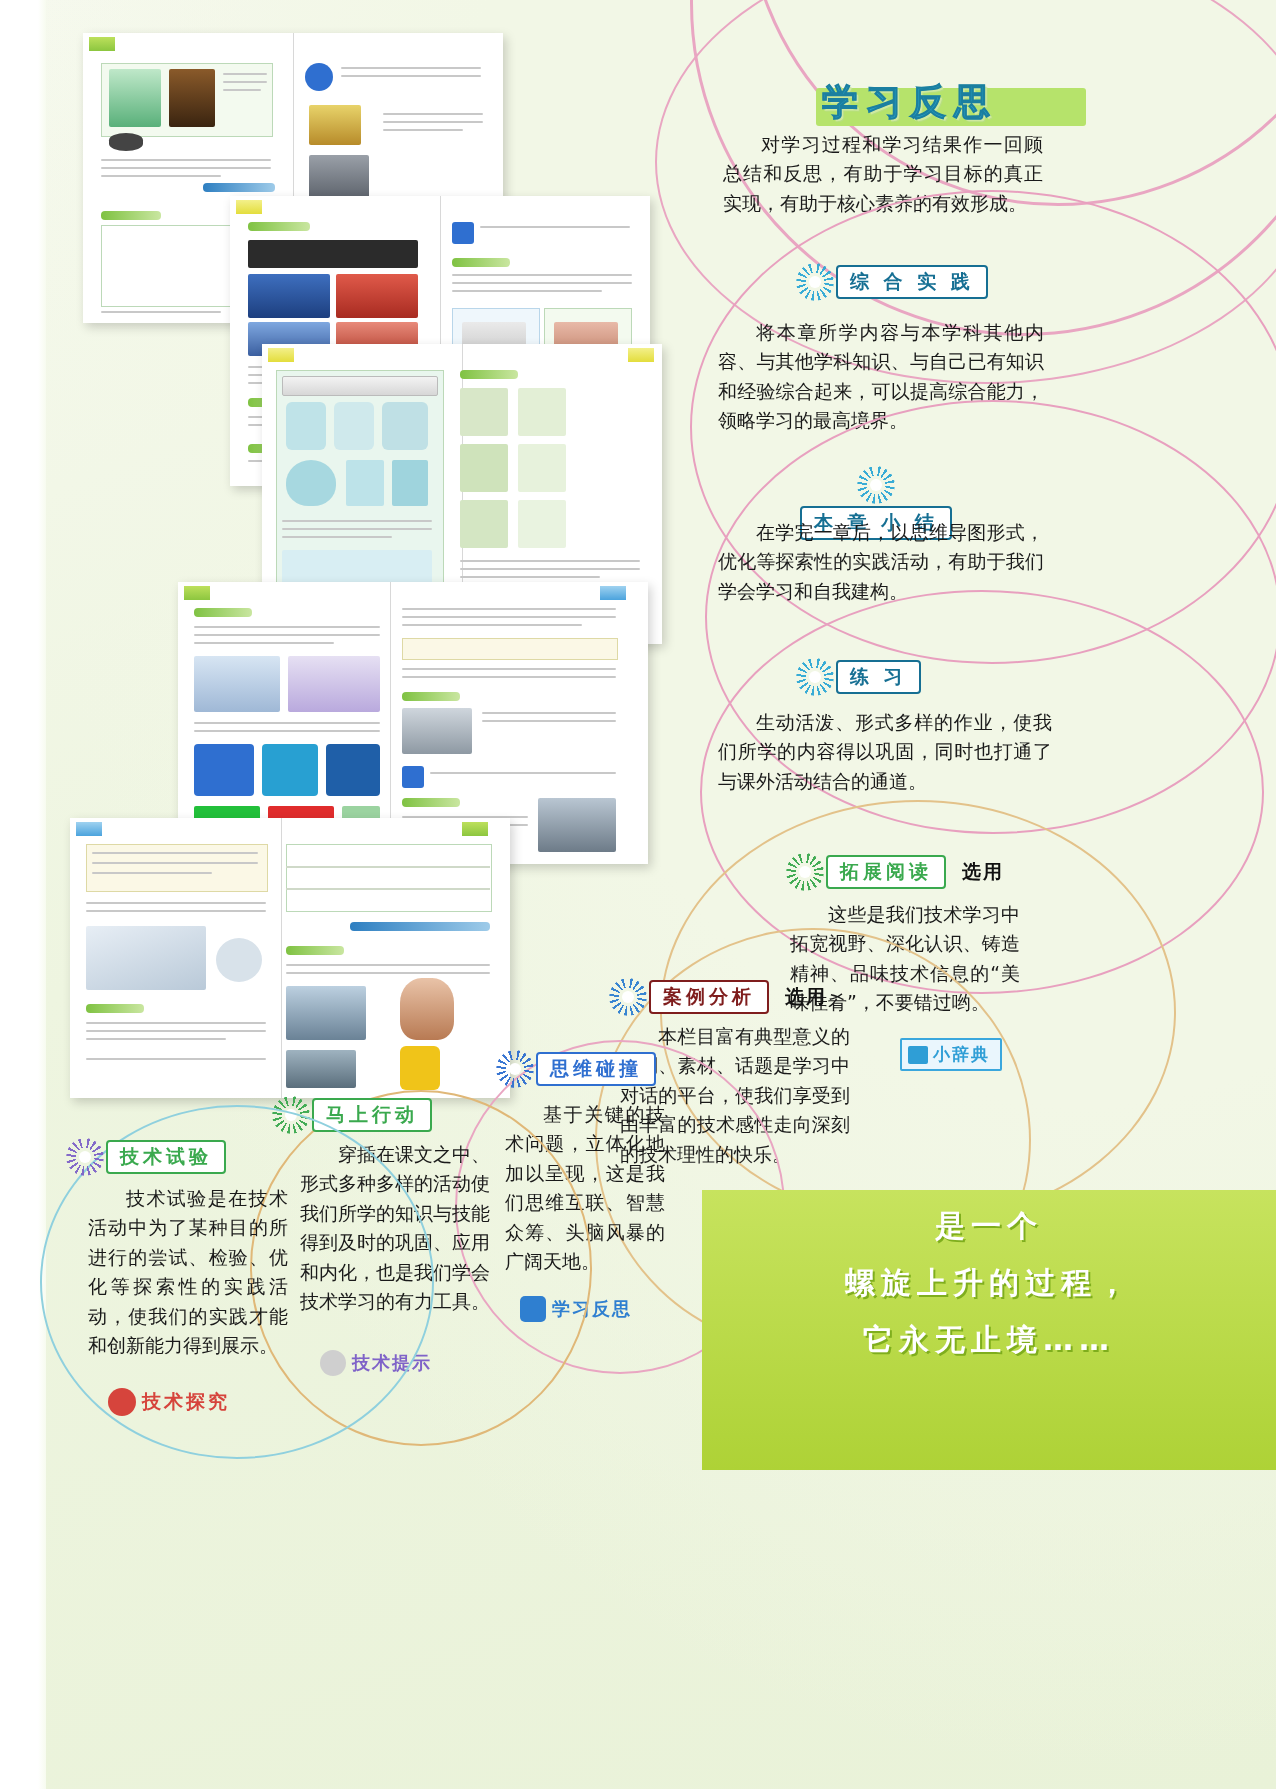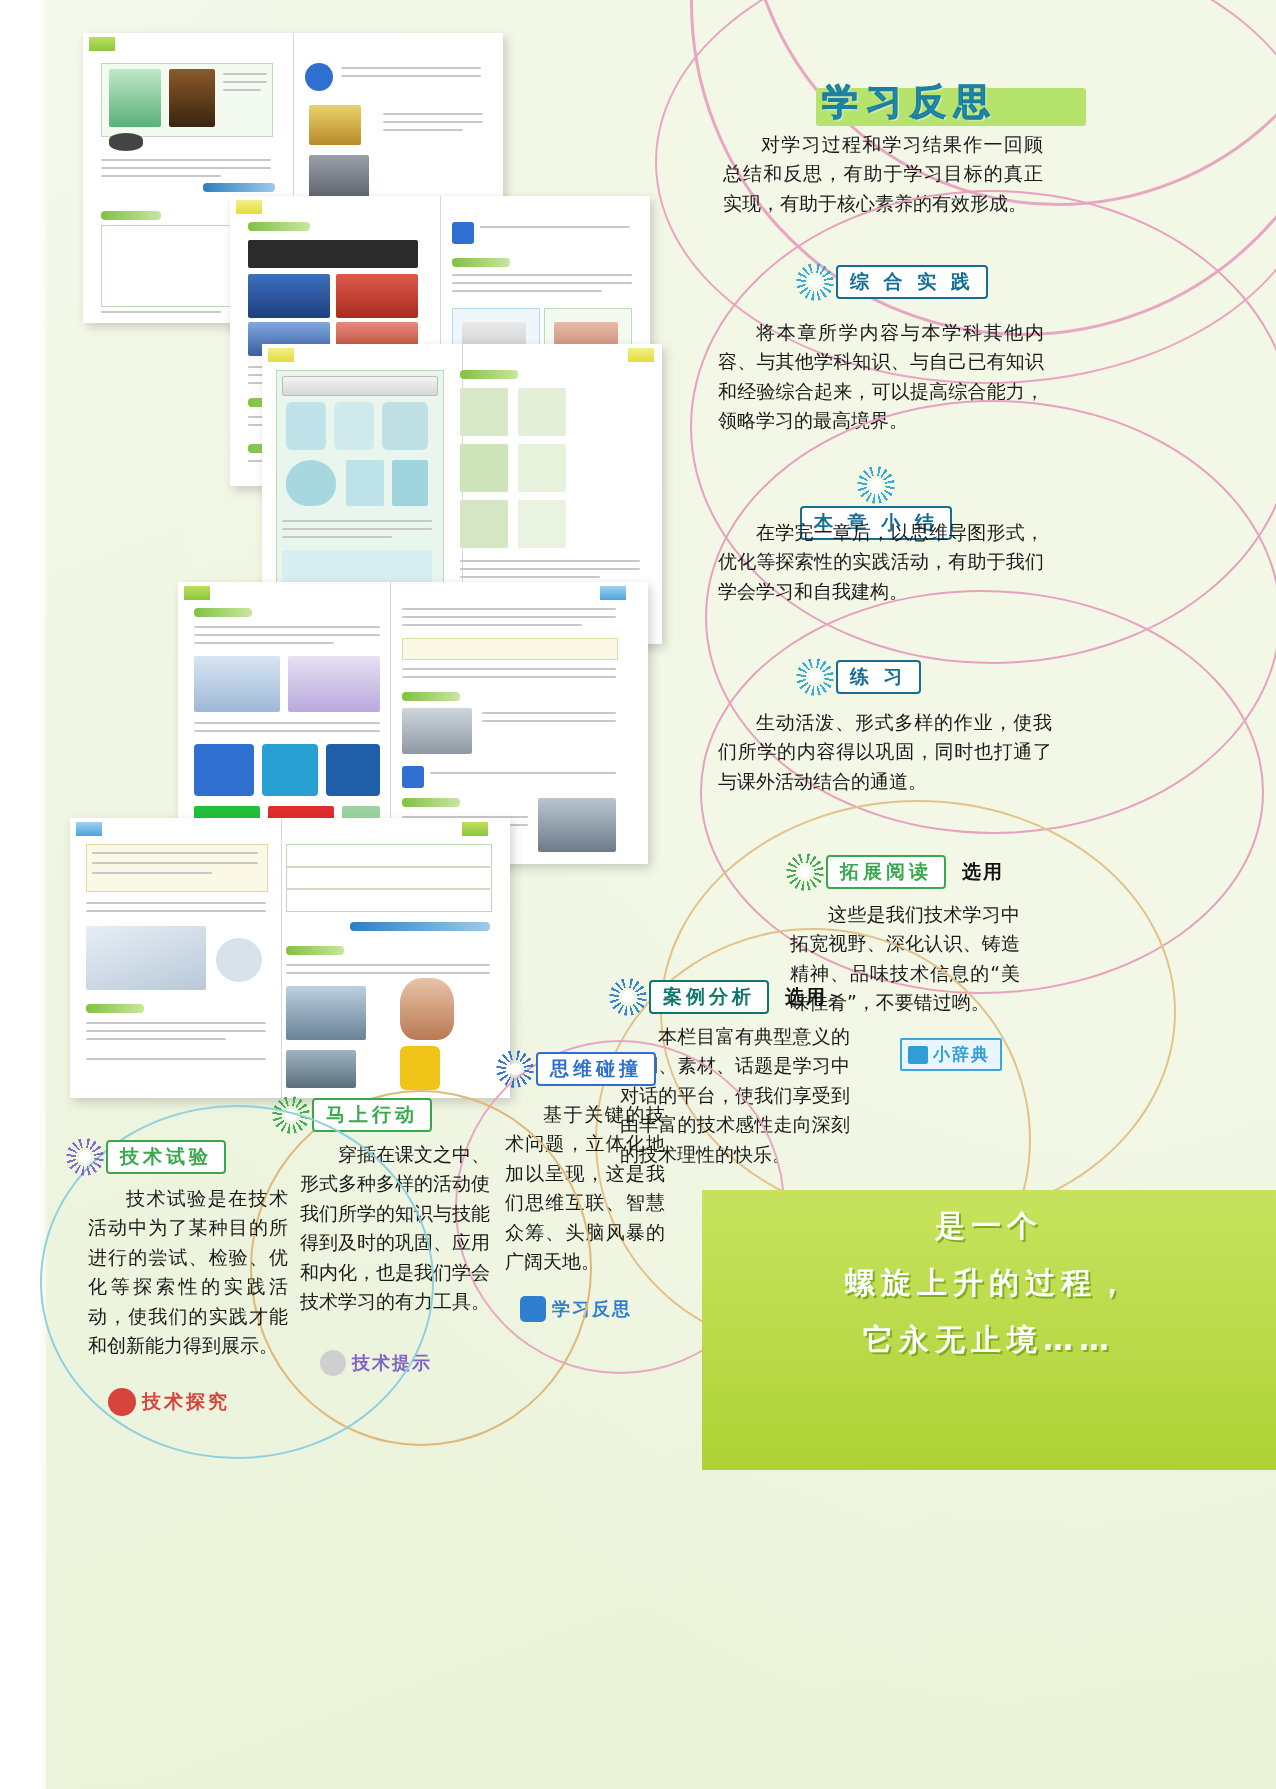--- a/index.html
+++ b/index.html
@@ -336,21 +336,21 @@
 <div class="bubble-txt" style="left:790px;top:900px;width:230px;font-size:19px;text-indent:38px;">这些是我们技术学习中拓宽视野、深化认识、铸造精神、品味技术信息的“美味佳肴”，不要错过哟。</div>
 
 <div class="small-dict" style="left:900px;top:1038px;">
   <span style="display:inline-block;width:20px;height:18px;background:#2f9ed6;border-radius:2px;"></span>
   <span style="font-size:17px;font-weight:bold;color:#2f9ed6;letter-spacing:2px;">小辞典</span>
 </div>
 
 <div class="bubble" style="left:595px;top:928px;width:432px;height:420px;border-color:#e3c28a;"></div>
 <div class="bhead" style="left:613px;top:980px;">
   <span class="gear" style="color:#2f7fd0;"></span>
-  <span class="ribbon" style="color:#0f766e;">案例分析</span>
+  <span class="ribbon" style="color:#7f1d1d;">案例分析</span>
   <span class="xuanyong">选用</span>
 </div>
 <div class="bubble-txt" style="left:620px;top:1022px;width:230px;font-size:19px;text-indent:38px;">本栏目富有典型意义的范例、素材、话题是学习中对话的平台，使我们享受到由丰富的技术感性走向深刻的技术理性的快乐。</div>
 
 <div class="bubble" style="left:455px;top:1040px;width:326px;height:330px;border-color:#e9a6c2;"></div>
 <div class="bhead" style="left:500px;top:1052px;">
   <span class="gear" style="color:#2f6fd0;"></span>
   <span class="ribbon" style="color:#2f6fd0;">思维碰撞</span>
 </div>
 <div class="bubble-txt" style="left:505px;top:1100px;width:160px;font-size:19px;text-indent:38px;">基于关键的技术问题，立体化地加以呈现，这是我们思维互联、智慧众筹、头脑风暴的广阔天地。</div>

